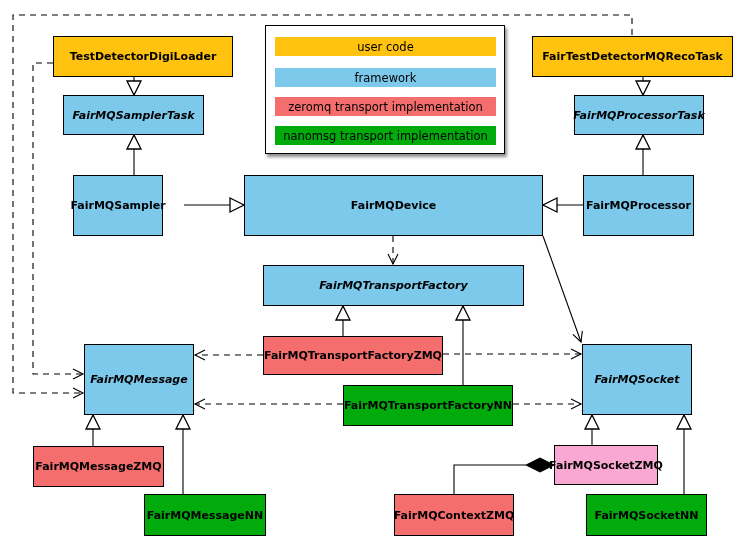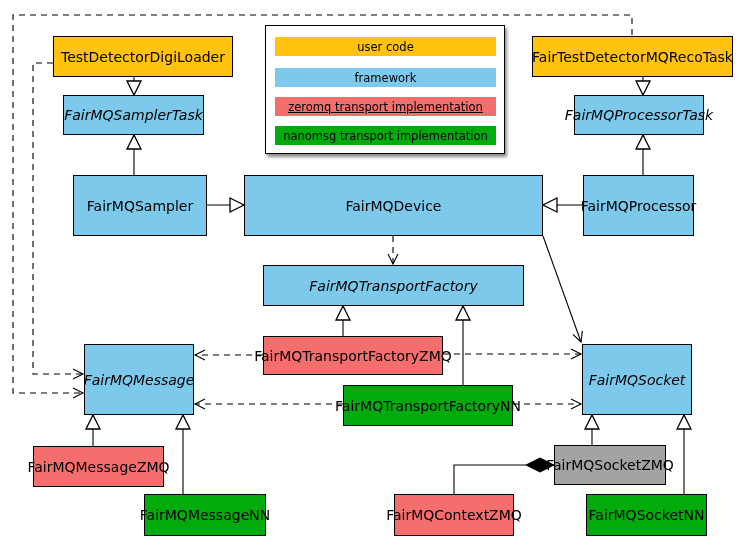--- a/index.html
+++ b/index.html
@@ -18,22 +18,22 @@
     z-index: 1;
   }
   .node {
     position: absolute;
     box-sizing: border-box;
     border: 1px solid #000000;
     display: flex;
     align-items: center;
     justify-content: center;
     text-align: center;
-    font-size: 14px;
-    font-weight: normal;
+    font-size: 11px;
+    font-weight: bold;
     color: #000000;
     white-space: nowrap;
     z-index: 2;
   }
   .node.abstract { font-style: italic; }
   .legend-box {
     position: absolute;
     left: 265px; top: 25px;
     width: 240px; height: 129px;
     box-sizing: border-box;
@@ -94,33 +94,33 @@
     <path d="M53,63 L33,63 L33,374 L83,374" fill="none" stroke="#000" stroke-width="1.1" stroke-dasharray="6 5" marker-end="url(#vee)"></path>
     <path d="M632,35 L632,15 L13,15 L13,393 L83,393" fill="none" stroke="#000" stroke-width="1.1" stroke-dasharray="6 5" marker-end="url(#vee)"></path>
 
     <path d="M454,494 L454,465 L526,465" fill="none" stroke="#000" stroke-width="1.1"></path>
     <polygon points="526,465 540,458 554,465 540,472" fill="#000000" stroke="#000000"></polygon>
   </svg>
 
   <div class="legend-box">
     <div class="legend-item" style="top: 11px; background-color: rgb(255, 194, 14);">user code</div>
     <div class="legend-item" style="top: 42px; background-color: rgb(124, 201, 236);">framework</div>
-    <div class="legend-item" style="top: 71px; background-color: rgb(245, 110, 110); text-decoration: underline;">zeromq transport implementation</div>
+    <div class="legend-item" style="top: 71px; background-color: rgb(245, 110, 110);">zeromq transport implementation</div>
     <div class="legend-item" style="top: 100px; background-color: rgb(0, 171, 11);">nanomsg transport implementation</div>
   </div>
 
   <div class="node" style="left: 53px; top: 36px; width: 180px; height: 41px; background-color: rgb(255, 194, 14);">TestDetectorDigiLoader</div>
 
   <div class="node" style="left: 532px; top: 36px; width: 201px; height: 41px; background-color: rgb(255, 194, 14);">FairTestDetectorMQRecoTask</div>
 
   <div class="node abstract" style="left: 63px; top: 95px; width: 141px; height: 40px; background-color: rgb(124, 201, 236);">FairMQSamplerTask</div>
 
   <div class="node abstract" style="left: 574px; top: 95px; width: 130px; height: 40px; background-color: rgb(124, 201, 236);">FairMQProcessorTask</div>
 
-  <div class="node" style="left: 73px; top: 175px; width: 134px; height: 61px; background-color: rgb(124, 201, 236);">FairMQSampler</div>
+  <div class="node" style="left: 73px; top: 175px; width: 90px; height: 61px; background-color: rgb(124, 201, 236);">FairMQSampler</div>
 
   <div class="node" style="left: 244px; top: 175px; width: 299px; height: 61px; background-color: rgb(124, 201, 236);">FairMQDevice</div>
 
   <div class="node" style="left: 583px; top: 175px; width: 111px; height: 61px; background-color: rgb(124, 201, 236);">FairMQProcessor</div>
 
   <div class="node abstract" style="left: 263px; top: 265px; width: 261px; height: 41px; background-color: rgb(124, 201, 236);">FairMQTransportFactory</div>
 
   <div class="node" style="left: 263px; top: 336px; width: 180px; height: 39px; background-color: rgb(245, 110, 110);">FairMQTransportFactoryZMQ</div>
 
   <div class="node" style="left: 343px; top: 385px; width: 170px; height: 41px; background-color: rgb(0, 171, 11);">FairMQTransportFactoryNN</div>
@@ -128,17 +128,17 @@
   <div class="node abstract" style="left: 84px; top: 344px; width: 110px; height: 71px; background-color: rgb(124, 201, 236);">FairMQMessage</div>
 
   <div class="node abstract" style="left: 582px; top: 344px; width: 110px; height: 71px; background-color: rgb(124, 201, 236);">FairMQSocket</div>
 
   <div class="node" style="left: 33px; top: 446px; width: 131px; height: 41px; background-color: rgb(245, 110, 110);">FairMQMessageZMQ</div>
 
   <div class="node" style="left: 103px; top: 494px; width: 122px; height: 42px; background-color: rgb(0, 171, 11); margin-left: 41px;">FairMQMessageNN</div>
 
   <div class="node" style="left: 394px; top: 494px; width: 120px; height: 42px; background-color: rgb(245, 110, 110);">FairMQContextZMQ</div>
 
-  <div class="node" style="left: 554px; top: 445px; width: 112px; height: 40px; background-color: #a3a3a3;">FairMQSocketZMQ</div>
+  <div class="node" style="left: 554px; top: 445px; width: 104px; height: 40px; background-color: #f9a8d4;">FairMQSocketZMQ</div>
 
   <div class="node" style="left: 586px; top: 494px; width: 121px; height: 42px; background-color: rgb(0, 171, 11);">FairMQSocketNN</div>
 
 </div>
 
 </body></html>

